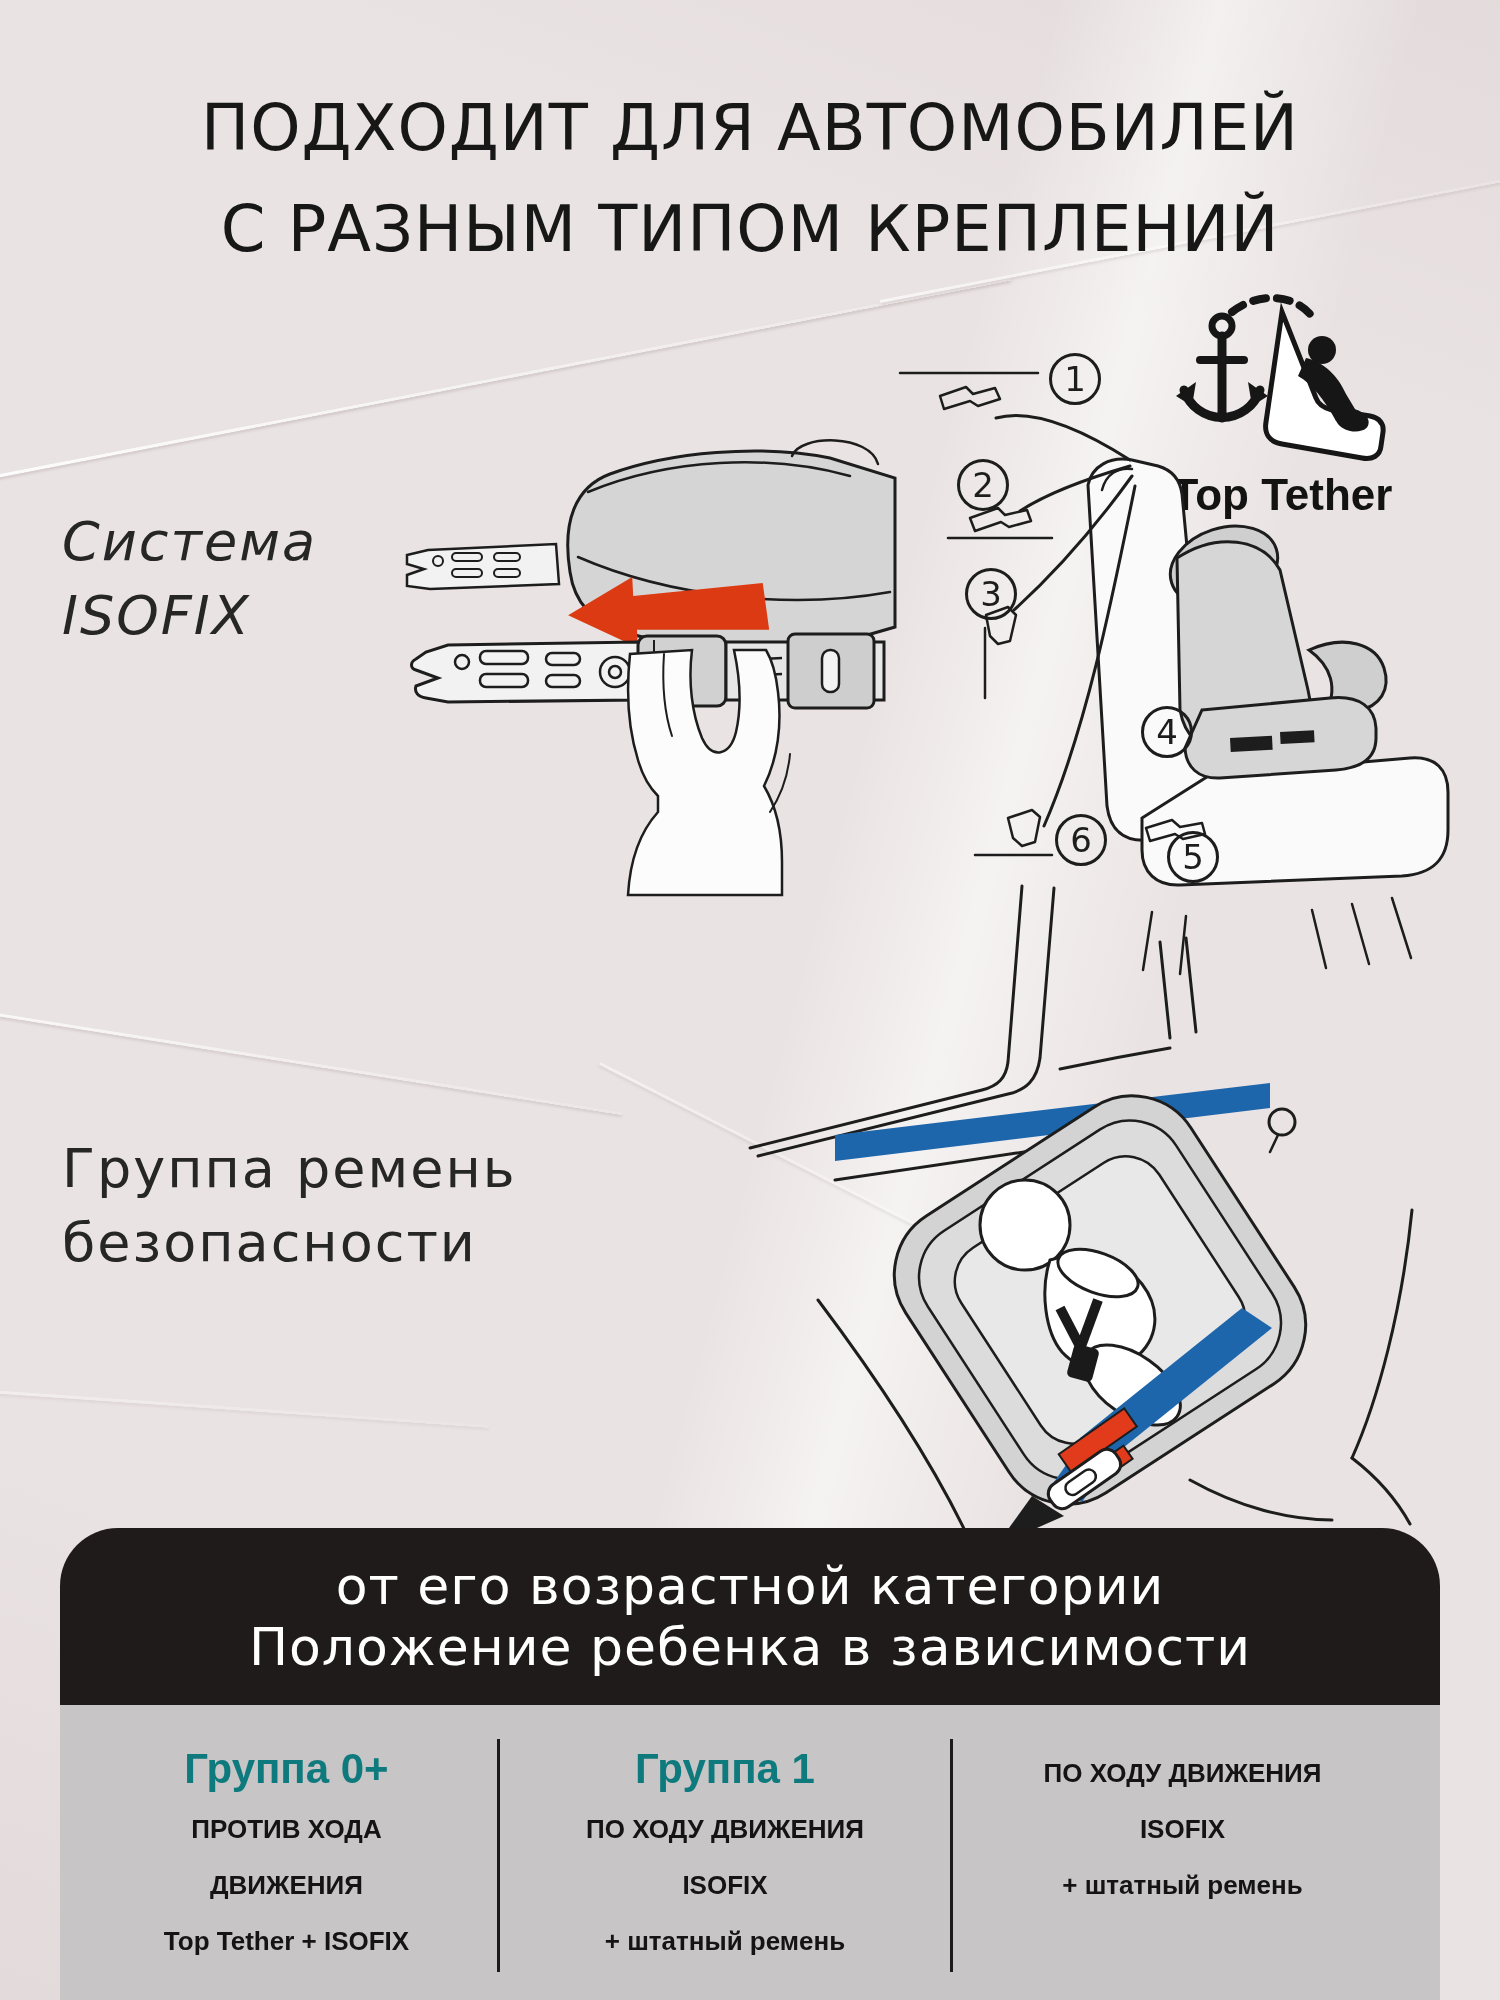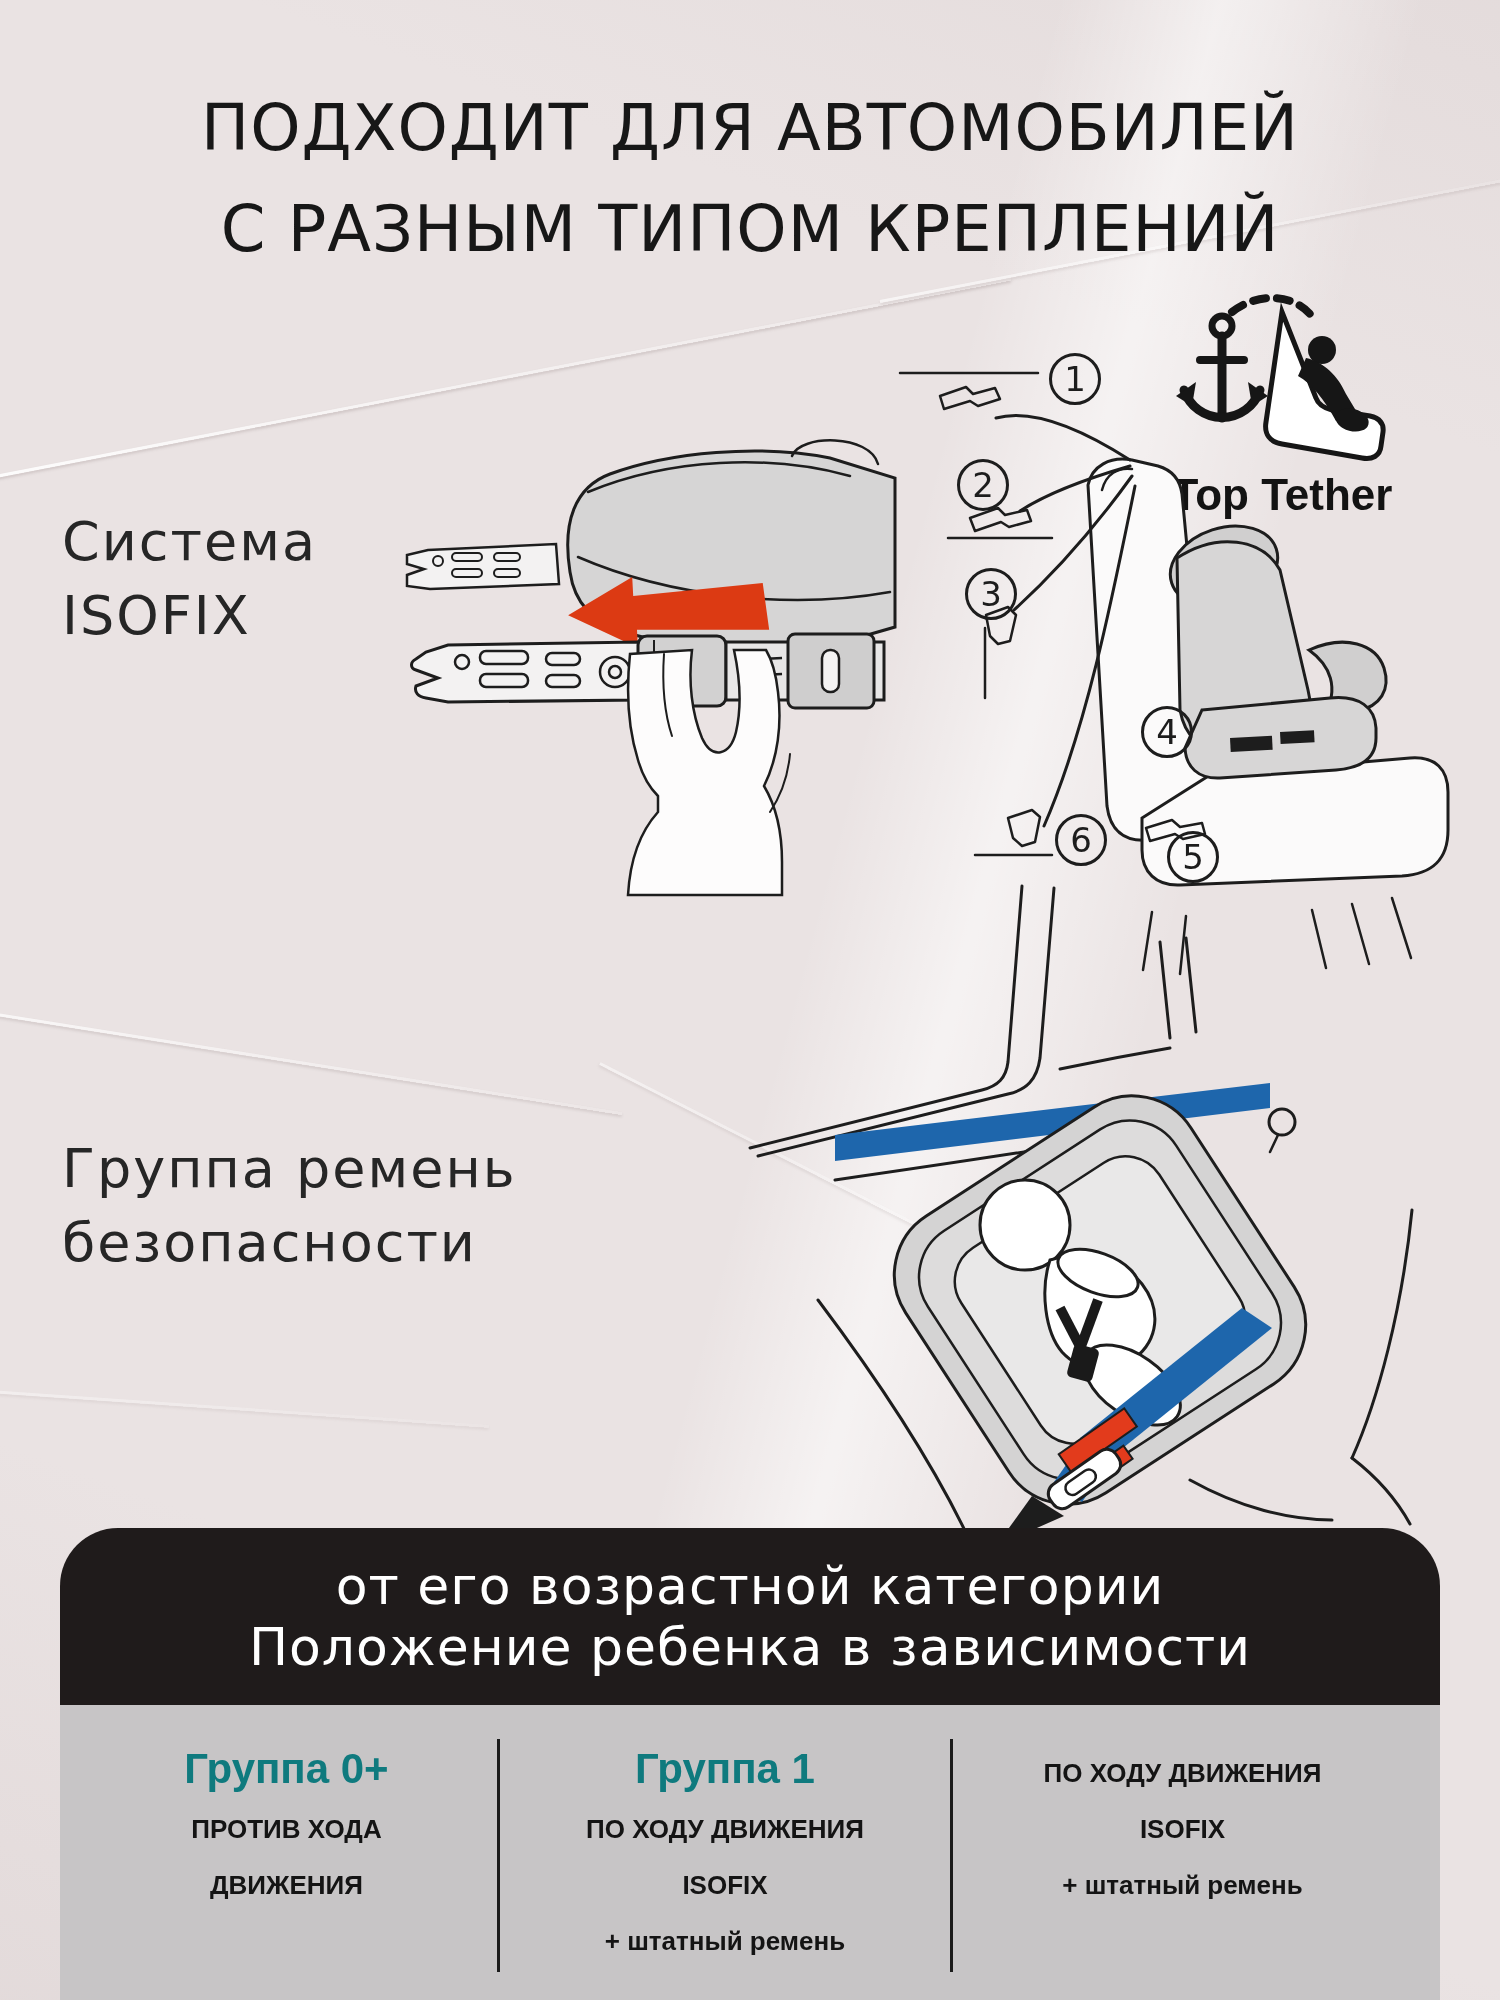--- a/index.html
+++ b/index.html
@@ -18,21 +18,21 @@
   .c1{left:-20px;top:478px;width:1050px;transform:rotate(-11deg);}
   .c2{left:880px;top:300px;width:680px;transform:rotate(-11deg);opacity:.7;}
   .c3{left:-10px;top:1012px;width:640px;transform:rotate(9deg);opacity:.8;}
   .c4{left:600px;top:1062px;width:560px;transform:rotate(27deg);opacity:.55;}
   .c5{left:-10px;top:1390px;width:500px;transform:rotate(4deg);opacity:.45;}
 
   .title{position:absolute;left:0;top:78px;width:100%;text-align:center;
     font-size:64px;line-height:101px;letter-spacing:1px;color:#171717;font-weight:400;}
   .side-label{position:absolute;left:62px;font-size:54px;line-height:74px;
     letter-spacing:2px;color:#262626;font-weight:400;}
-  .label-isofix{top:505px;}
+  .label-isofix{top:505px;font-style:italic;}
   .label-belt{top:1132px;}
 
   .callout{position:absolute;width:52px;height:52px;border:3px solid #1d1d1d;border-radius:50%;
     display:flex;align-items:center;justify-content:center;font-size:34px;color:#1d1d1d;
     background:transparent;box-sizing:border-box;}
 
   .tether-label{position:absolute;left:1152px;top:458px;width:260px;text-align:center;
     font-family:"Liberation Sans", sans-serif;font-weight:700;font-size:44px;color:#131313;margin-top:12px;}
 
   .panel{position:absolute;left:60px;top:1528px;width:1380px;height:472px;}
@@ -260,20 +260,21 @@
   <div class="panel">
     <div class="panel-header">
       <div class="ph-line">от его возрастной категории</div>
       <div class="ph-line">Положение ребенка в зависимости</div>
     </div>
     <div class="panel-body">
       <div class="group g0">
         <div class="group-name">Группа 0+</div>
         <div class="group-line">ПРОТИВ ХОДА</div>
         <div class="group-line">ДВИЖЕНИЯ</div>
+        <div class="group-line">Top Tether + ISOFIX</div>
       </div>
       <div class="group g1">
         <div class="group-name">Группа 1</div>
         <div class="group-line">ПО ХОДУ ДВИЖЕНИЯ</div>
         <div class="group-line">ISOFIX</div>
         <div class="group-line">+ штатный ремень</div>
       </div>
       <div class="group g2">
         <div class="group-line">ПО ХОДУ ДВИЖЕНИЯ</div>
         <div class="group-line">ISOFIX</div>

